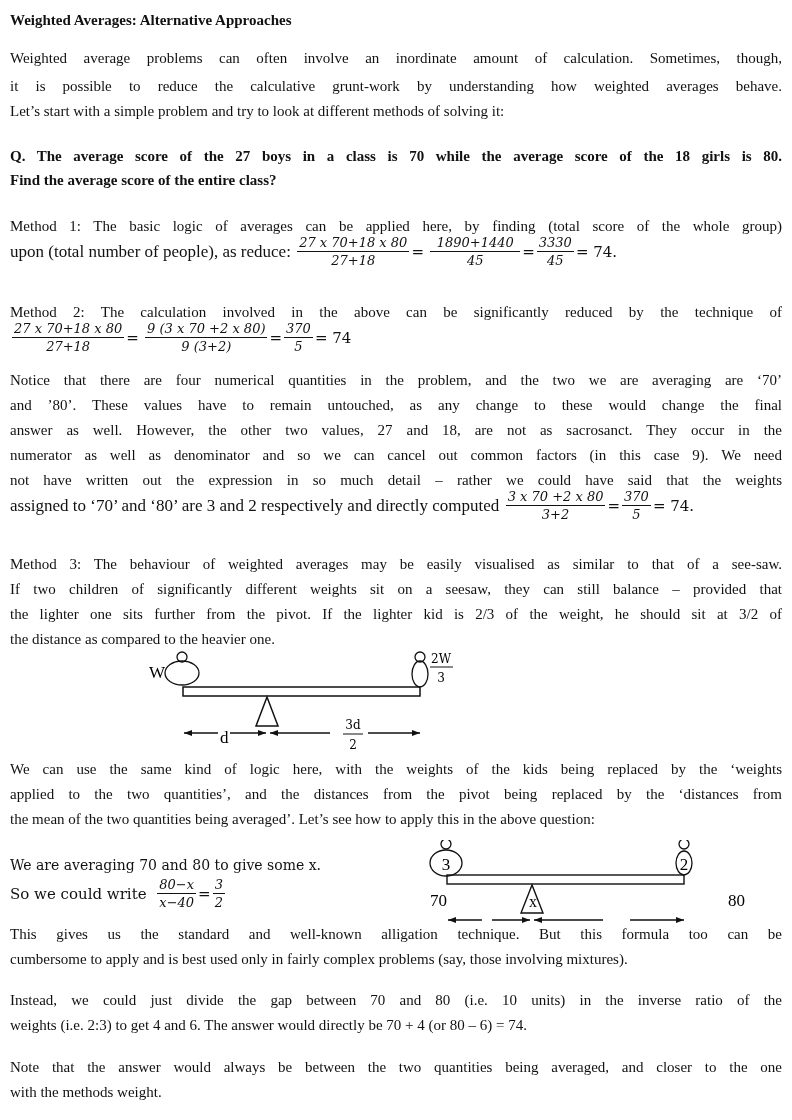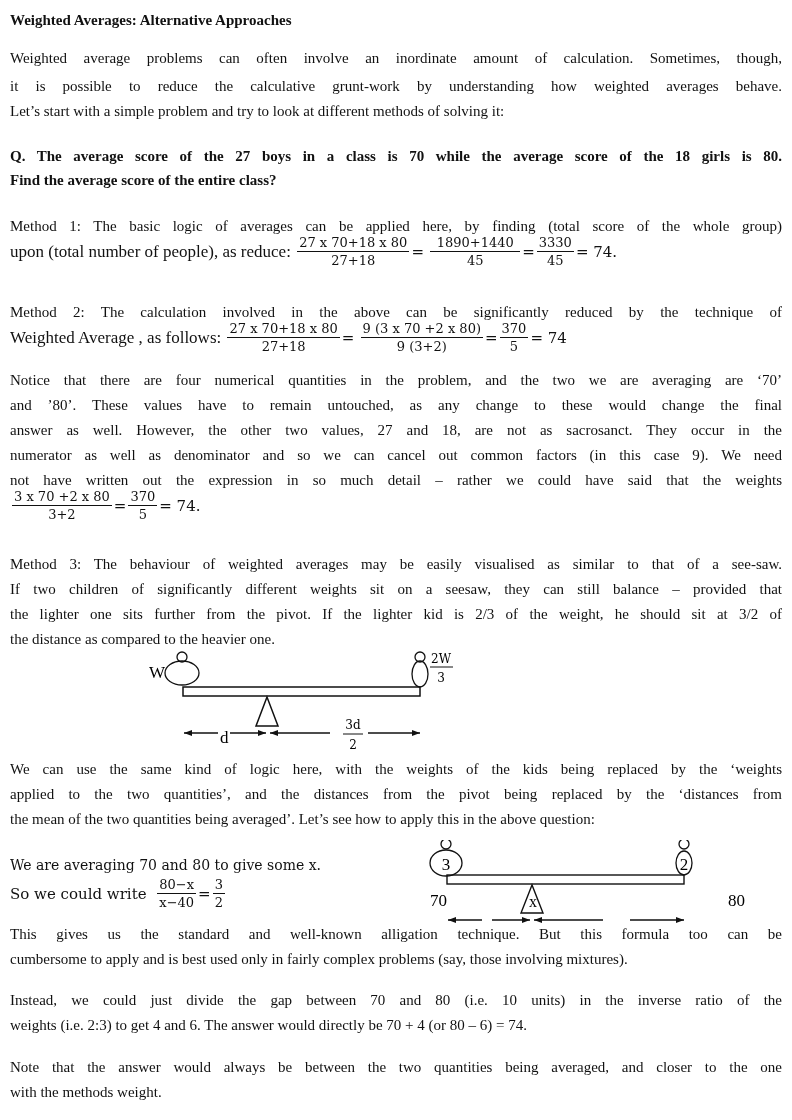--- a/index.html
+++ b/index.html
@@ -2,21 +2,21 @@
 <html><head>
 <meta charset="utf-8">
 <style>
   html, body { margin: 0; padding: 0; background: #ffffff; }
   body { width: 792px; height: 1120px; position: relative; overflow: hidden;
          font-family: "Liberation Serif", serif; color: #111; }
   .t { position: absolute; left: 10px; font-size: 15px; line-height: 24.5px; white-space: nowrap; }
   .j { width: 772px; text-align: justify; text-align-last: justify; white-space: normal; }
   .b { font-weight: bold; }
   .frac { display: inline-block; vertical-align: middle; text-align: center; margin: 0 2px;
-          font-family: "DejaVu Serif", serif; font-size: 13px; line-height: 17px; }
+          font-family: "DejaVu Serif", serif; font-size: 13px; line-height: 17px; font-style: italic; }
   .frac .num { display: block; padding: 0 2px; border-bottom: 1px solid #111; }
   .frac .den { display: block; padding: 0 2px; }
   .eq { font-family: "DejaVu Serif", serif; font-size: 15px; vertical-align: middle; }
   .mathline { position: absolute; white-space: nowrap; font-size: 17px; }
   svg text { font-family: "Liberation Serif", serif; }
   svg .m { font-family: "DejaVu Serif", serif; }
 </style>
 </head>
 <body>
 
@@ -40,40 +40,40 @@
     <span class="num">1890+1440</span>
     <span class="den">45</span>
   </span><span class="eq">=</span><span class="frac">
     <span class="num">3330</span>
     <span class="den">45</span>
   </span><span class="eq">= 74.</span>
 </div>
 
 <div class="t j" style="top:300px;">Method 2: The calculation involved in the above can be significantly reduced by the technique of</div>
 <div class="mathline" style="left:10px; top:320px;">
-  <span style="vertical-align:middle;">Weighted Average , as follows:</span>
   <span class="frac" style="min-width:112px;">
     <span class="num">27 x 70+18 x 80</span>
     <span class="den">27+18</span>
   </span><span class="eq">=</span>
   <span class="frac">
     <span class="num">9 (3 x 70 +2 x 80)</span>
     <span class="den">9 (3+2)</span>
   </span><span class="eq">=</span><span class="frac">
     <span class="num">370</span>
     <span class="den">5</span>
   </span><span class="eq">= 74</span>
 </div>
 
 <div class="t j" style="top:368px;">Notice that there are four numerical quantities in the problem, and the two we are averaging are ‘70’</div>
 <div class="t j" style="top:393px;">and ’80’. These values have to remain untouched, as any change to these would change the final</div>
 <div class="t j" style="top:418px;">answer as well. However, the other two values, 27 and 18, are not as sacrosanct. They occur in the</div>
 <div class="t j" style="top:443px;">numerator as well as denominator and so we can cancel out common factors (in this case 9). We need</div>
 <div class="t j" style="top:468px;">not have written out the expression in so much detail – rather we could have said that the weights</div>
 <div class="mathline" style="left:10px; top:488px;">
+  <span style="vertical-align:middle;">assigned to ‘70’ and ‘80’ are 3 and 2 respectively and directly computed</span>
   <span class="frac">
     <span class="num">3 x 70 +2 x 80</span>
     <span class="den">3+2</span>
   </span><span class="eq">=</span><span class="frac">
     <span class="num">370</span>
     <span class="den">5</span>
   </span><span class="eq">= 74.</span>
 </div>
 
 <div class="t j" style="top:552px;">Method 3: The behaviour of weighted averages may be easily visualised as similar to that of a see-saw.</div>

